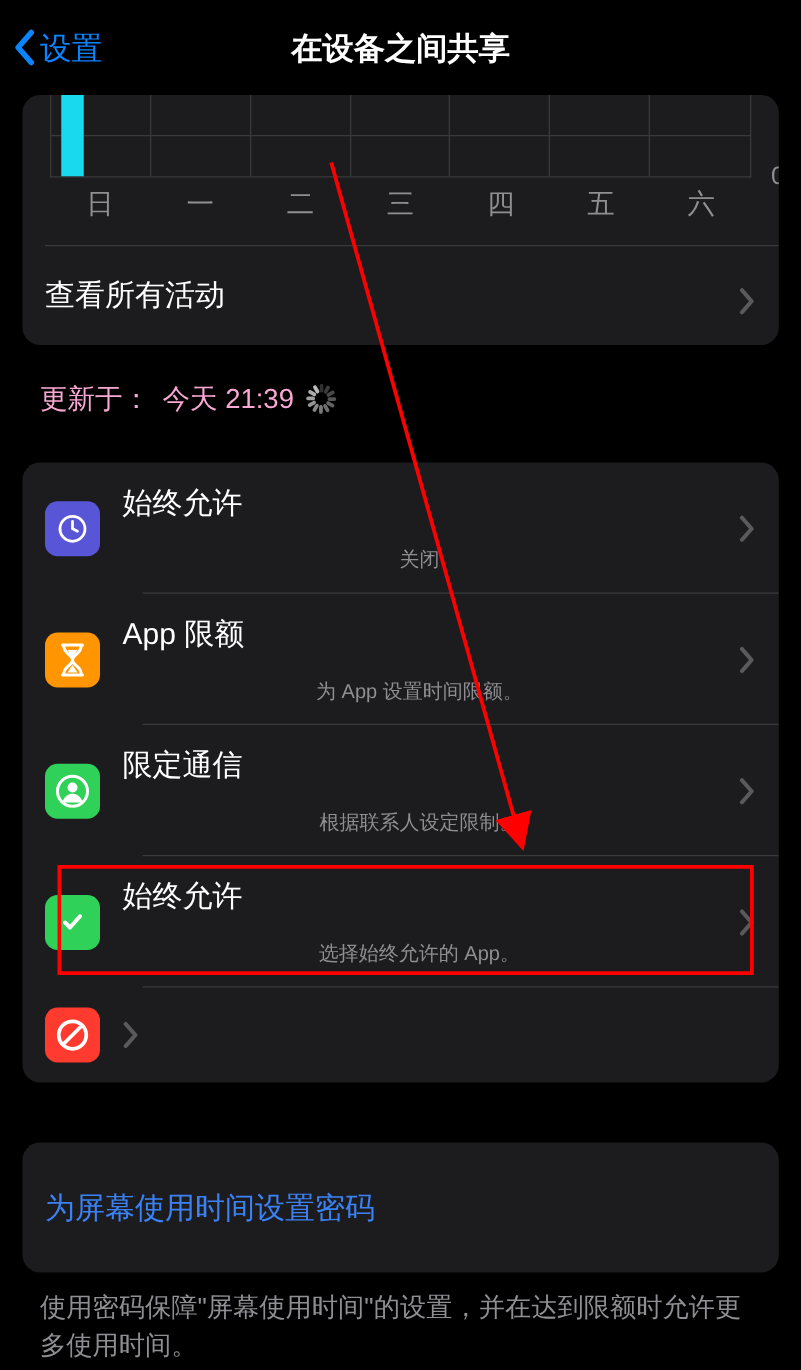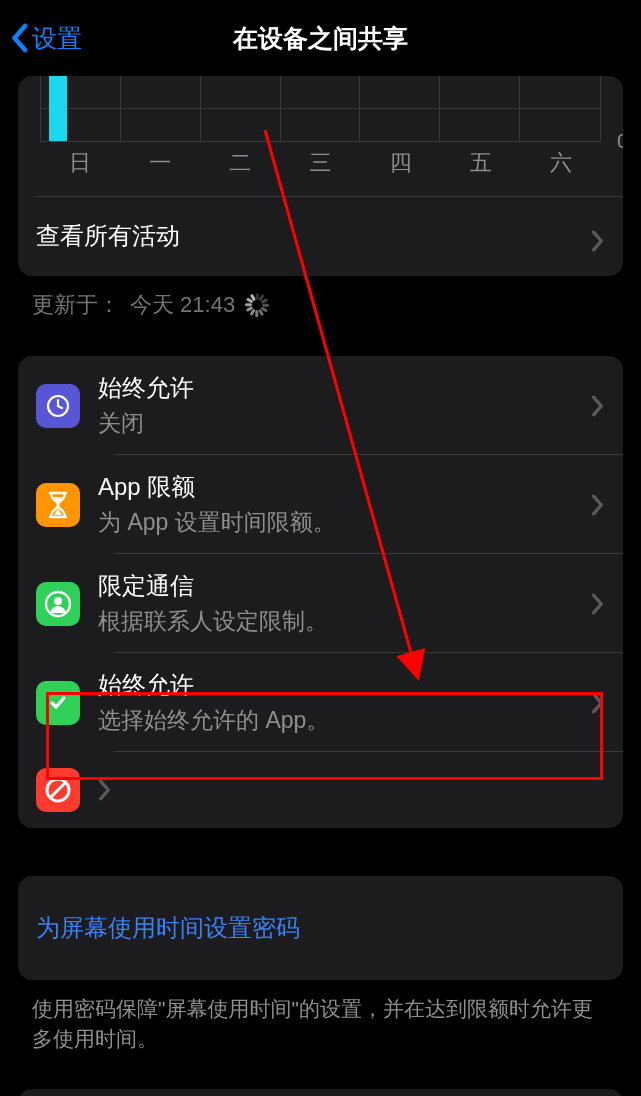--- a/index.html
+++ b/index.html
@@ -128,44 +128,45 @@
     align-items: center;
     justify-content: center;
   }
   .row .texts { flex: 1; min-width: 0; }
   .row .title-line {
     font-size: 24px;
     color: #fff;
     font-weight: 500;
   }
   .row .sub-line {
-    font-size: 23px;
+    font-size: 16px;
     color: #8e8e93;
-    margin-top: 4px;
+    margin-top: 20px;
+    text-align: center;
   }
   .chev {
     width: 14px; height: 22px;
     flex: none;
     opacity: .55;
   }
 
   .see-all {
     font-size: 24px;
     padding: 24px 18px;
     align-items: flex-end;
   }
   .see-all .title-line { font-size: 24px; }
 
   .updated {
     display: flex;
     align-items: center;
     gap: 10px;
-    color: #737373;
+    color: #f9a8d4;
     font-size: 22px;
-    margin: 14px 32px 0;
+    margin: 28px 32px 0;
   }
   .spinner {
     width: 24px; height: 24px;
     position: relative;
   }
   .spinner span {
     position: absolute;
     left: 50%; top: 50%;
     width: 2.5px; height: 7px;
     background: #bbb;
@@ -246,21 +247,21 @@
     <div class="texts">
         <div class="title-line">查看所有活动</div>
       </div>
     <svg class="chev" viewBox="0 0 12 20">
         <path d="M2 2 L9 10 L2 18" stroke="#8e8e93" stroke-width="3" fill="none" stroke-linecap="round" stroke-linejoin="round"></path>
       </svg>
   </div>
 </div>
 <div class="updated">
   <span>更新于：</span>
-  <span>今天 21:43</span>
+  <span>今天 21:39</span>
   <div class="spinner" id="spinner">
       <span style="transform: translate(-50%, -12px) rotate(0deg); opacity: 0.25;"></span>
       <span style="transform: translate(-50%, -12px) rotate(30deg); opacity: 0.32;"></span>
       <span style="transform: translate(-50%, -12px) rotate(60deg); opacity: 0.39;"></span>
       <span style="transform: translate(-50%, -12px) rotate(90deg); opacity: 0.45;"></span>
       <span style="transform: translate(-50%, -12px) rotate(120deg); opacity: 0.52;"></span>
       <span style="transform: translate(-50%, -12px) rotate(150deg); opacity: 0.59;"></span>
       <span style="transform: translate(-50%, -12px) rotate(180deg); opacity: 0.66;"></span>
       <span style="transform: translate(-50%, -12px) rotate(210deg); opacity: 0.73;"></span>
       <span style="transform: translate(-50%, -12px) rotate(240deg); opacity: 0.8;"></span>

